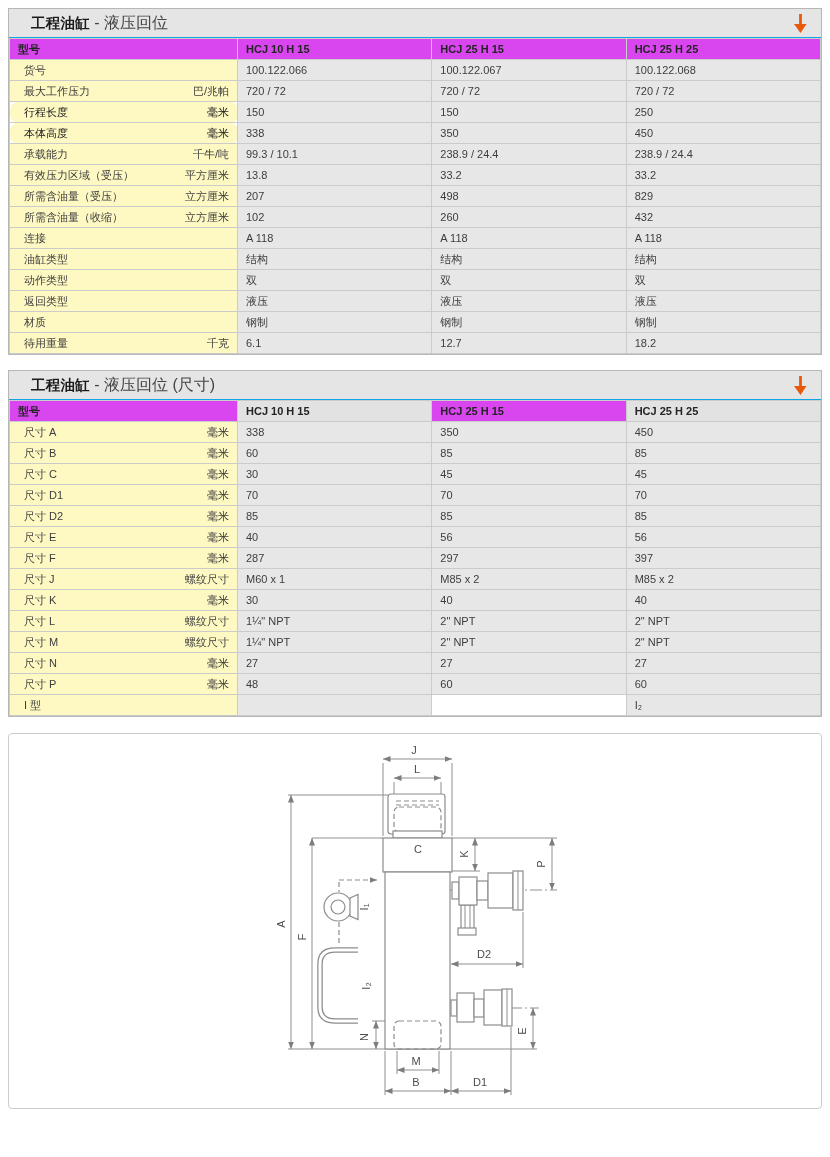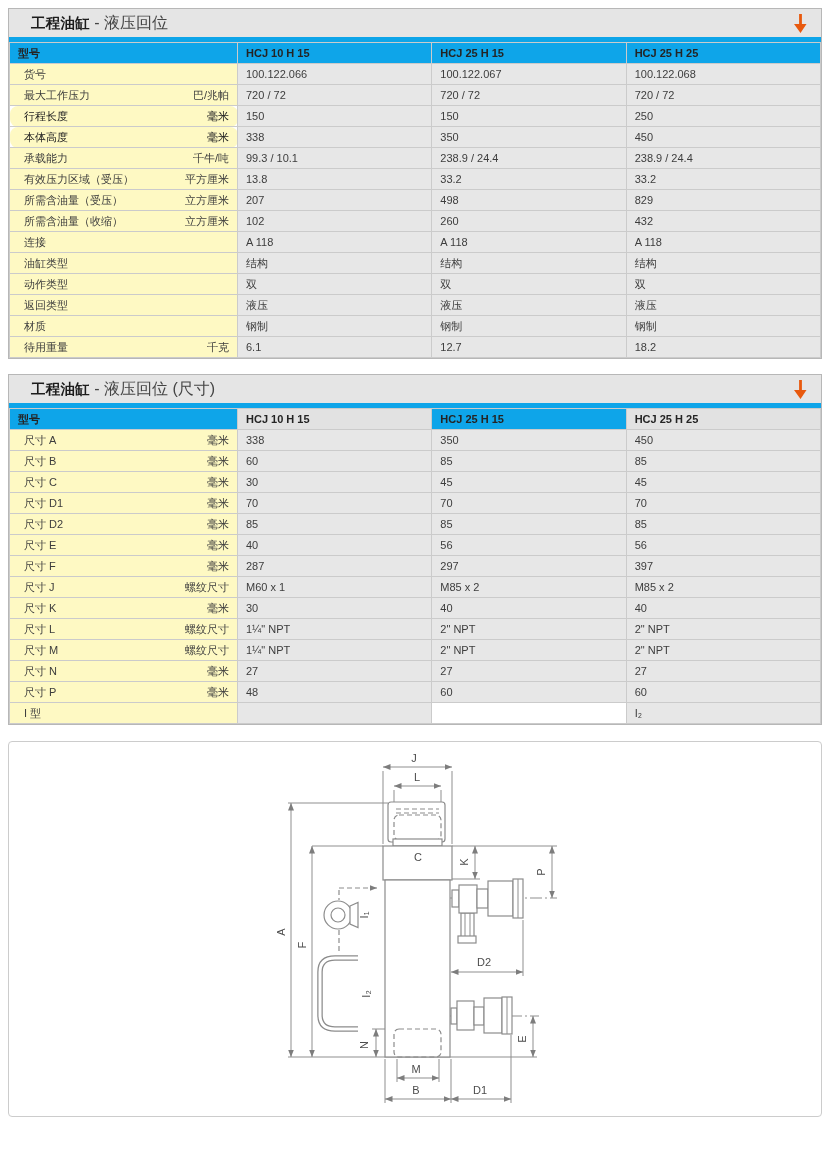--- a/index.html
+++ b/index.html
@@ -1,32 +1,32 @@
 <!DOCTYPE html>
 <html><head>
 <meta charset="utf-8">
 <style>
   html,body{margin:0;padding:0;background:#ffffff;}
   body{width:830px;height:1157px;overflow:hidden;
        font-family:"Liberation Sans","DejaVu Sans",sans-serif;
        -webkit-font-smoothing:antialiased;}
   .section{margin:8px 8px 0 8px;border:1px solid #b7b7b7;}
   .section + .section{margin-top:15px;}
-  .bar{background:#e5e5e5;border-bottom:5px solid #0ea5e9;
+  .bar{background:#e5e5e5;border-bottom:1px solid #0ea5e9;
        padding:4px 12px 4px 22px;display:flex;align-items:center;height:20px;}
   .bar .t1{font-size:14.5px;font-weight:bold;color:#1c1c1c;letter-spacing:.2px;}
   .bar .t2{font-size:16px;font-weight:normal;color:#454545;white-space:pre;}
   .bar .sp{flex:1;}
   .arrow{width:17px;height:19px;display:block;cursor:pointer;}
   table{border-collapse:collapse;width:100%;table-layout:fixed;}
   col.c-label{width:228px;}
   th,td{border:1px solid #cbcbcb;font-size:11px;padding:3px 8px;
         line-height:14px;text-align:left;vertical-align:middle;
         color:#3d3d3d;overflow:hidden;white-space:nowrap;}
-  th{font-weight:bold;color:#242424;background:#0ea5e9;}
+  th{font-weight:bold;color:#242424;background:#d946ef;}
   th.hg{background:#e2e2e2;}
   td.lab{background:#fef9c3;padding-left:14px;}
   td.lab .u{float:right;color:#3d3d3d;}
   td.val{background:#e7e7e7;}
   td.val.wcell{background:#ffffff;}
   tr.boldrow td.lab, tr.boldrow td.lab .u{font-weight:normal;color:#222;border-radius:8px;}
   .diagram{margin:16px 8px 0 8px;height:374px;border:1px solid #cccccc;
            border-radius:4px;background:#fff;position:relative;}
   .diagram svg{position:absolute;left:0;top:0;}
   

